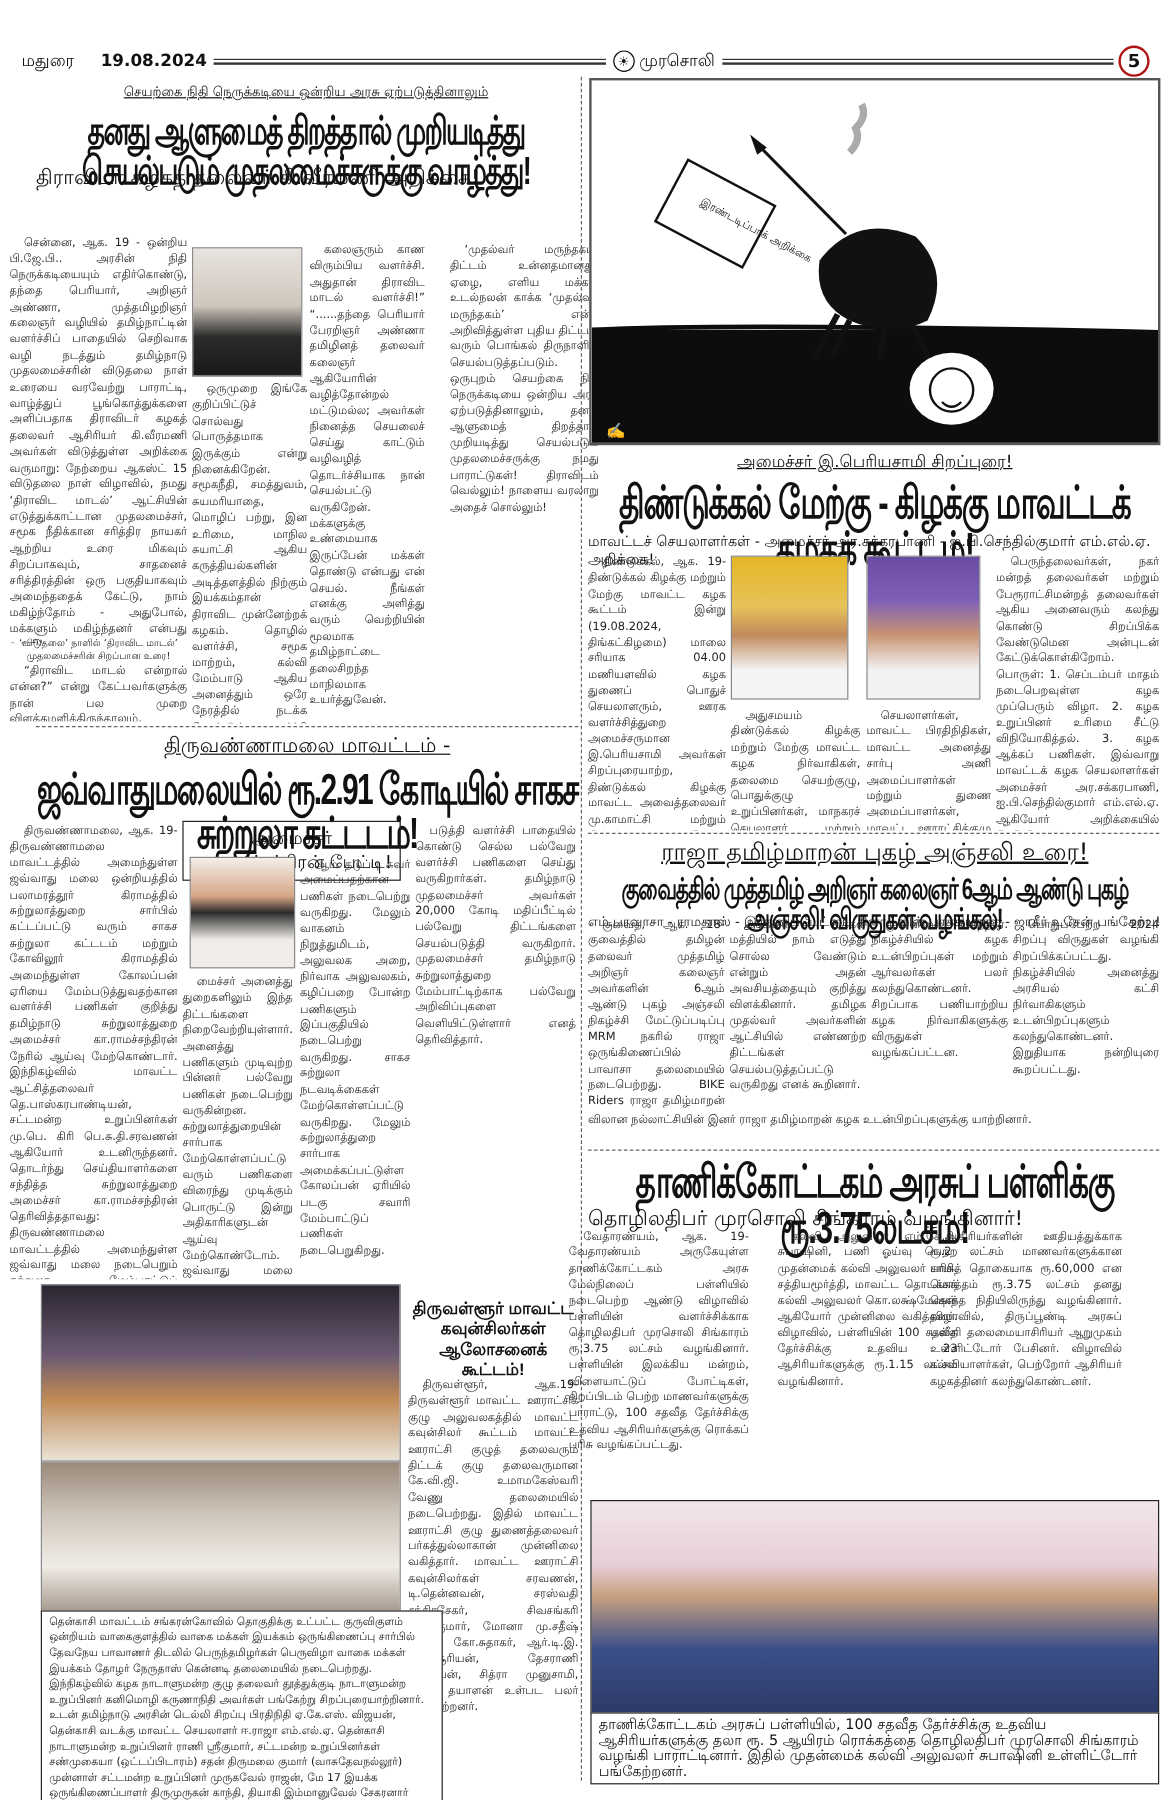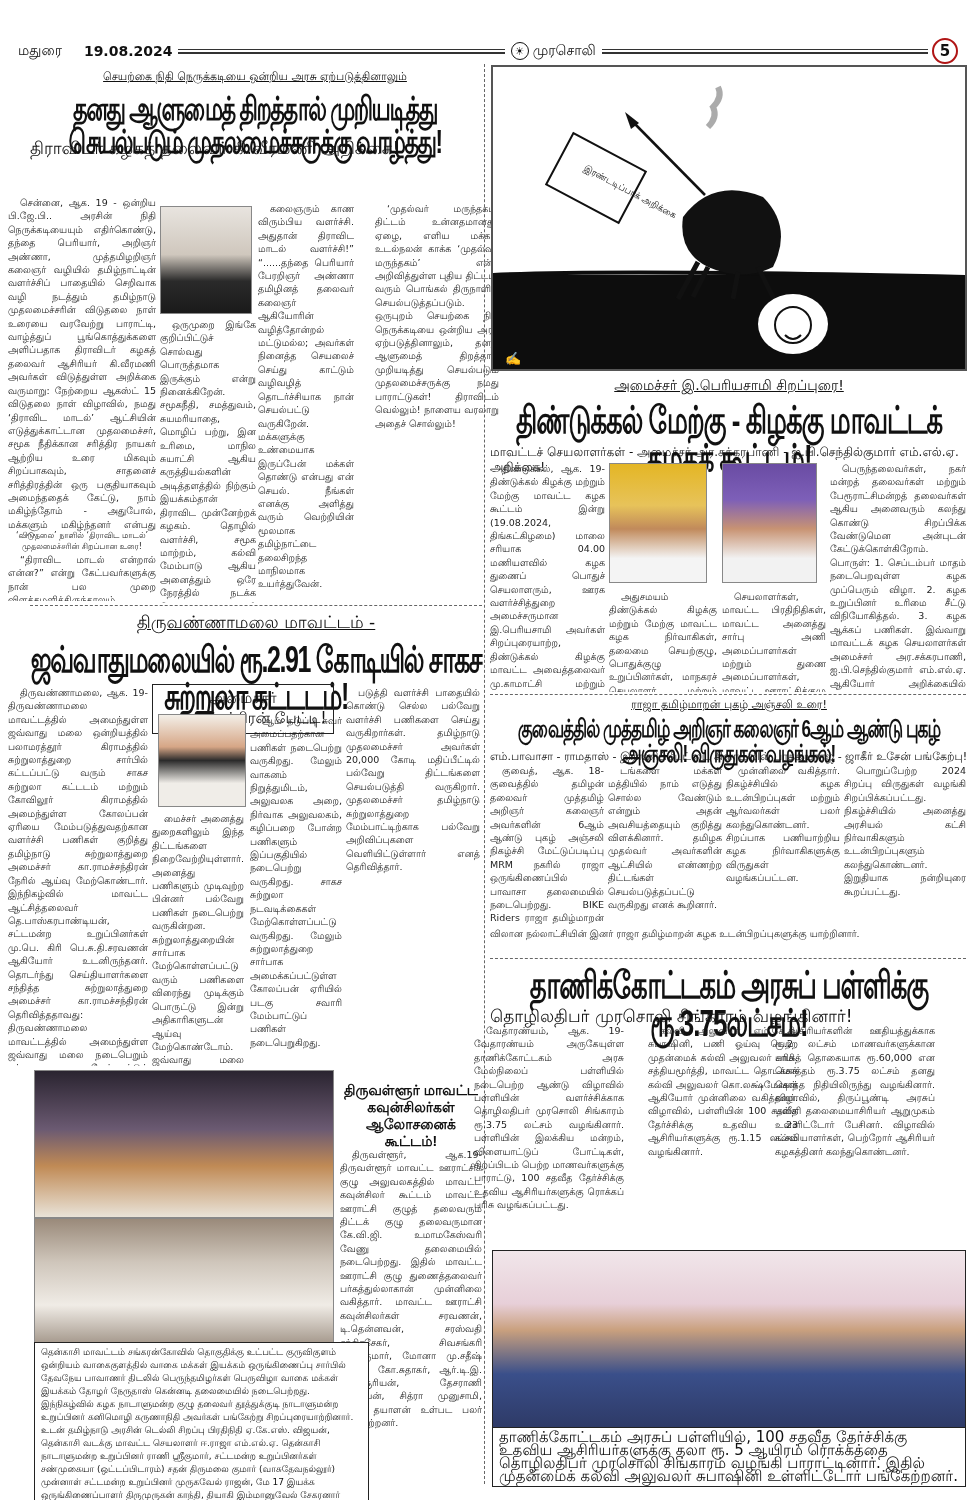--- a/index.html
+++ b/index.html
@@ -15,21 +15,21 @@
 .kicker{text-align:center;font-size:17px;text-decoration:underline}
 .head-xl{text-align:center;font-family:"Liberation Sans",sans-serif;font-weight:900;font-size:27px;letter-spacing:-1.2px;transform:scaleY(1.45);transform-origin:top center;line-height:1}
 .sub{font-size:16px}
 .col{font-size:9.5px;line-height:13.4px;text-align:justify;color:#222;overflow:hidden}
 .col p{text-indent:12px}
 .photo{background:#ccc;border:1px solid #888}
 .dash-v{border-left:1px dashed #666}
 .dash-h{border-top:1px dashed #666}
 .boxed{border:1.5px solid #222;text-align:center;font-size:15px;padding:4px 0}
 .cartoon{border:2px solid #555;background:#fff;overflow:hidden}
-.caption{font-size:15px;line-height:13px;padding:3px 6px;border:1.5px solid #222;background:#fff}
+.caption{font-size:12px;line-height:13px;padding:3px 6px;border:1.5px solid #222;background:#fff}
 </style>
 </head>
 <body>
 
 <div class="abs masthead">
   <span class="mh-city">மதுரை</span>
   <span class="mh-date">19.08.2024</span>
   <span class="mh-rule"></span>
   <span class="mh-logo">
     <span class="logo-circle">☀</span>
@@ -118,21 +118,21 @@
 </div>
 <div class="abs col" style="left:250px;top:714px;width:92px;height:352px">
   <p>ஆம் தடுப்பு சுவர் அமைப்பதற்கான பணிகள் நடைபெற்று வருகிறது. மேலும் வாகனம் நிறுத்துமிடம், அலுவலக அறை, நிர்வாக அலுவலகம், கழிப்பறை போன்ற பணிகளும் இப்பகுதியில் நடைபெற்று வருகிறது. சாகச சுற்றுலா நடவடிக்கைகள் மேற்கொள்ளப்பட்டு வருகிறது. மேலும் சுற்றுலாத்துறை சார்பாக அமைக்கப்பட்டுள்ள கோலப்பன் ஏரியில் படகு சவாரி மேம்பாட்டுப் பணிகள் நடைபெறுகிறது.</p>
 </div>
 <div class="abs col" style="left:346px;top:686px;width:134px;height:380px">
   <p>படுத்தி வளர்ச்சி பாதையில் கொண்டு செல்ல பல்வேறு வளர்ச்சி பணிகளை செய்து வருகிறார்கள். தமிழ்நாடு முதலமைச்சர் அவர்கள் 20,000 கோடி மதிப்பீட்டில் பல்வேறு திட்டங்களை செயல்படுத்தி வருகிறார். முதலமைச்சர் தமிழ்நாடு சுற்றுலாத்துறை மேம்பாட்டிற்காக பல்வேறு அறிவிப்புகளை வெளியிட்டுள்ளார் எனத் தெரிவித்தார்.</p>
 </div>
 
 <div class="abs dash-h" style="left:490px;top:694px;width:476px"></div>
 <div class="abs" style="left:490px;top:698px;width:478px">
-  <div class="kicker" style="font-size:11px">ராஜா தமிழ்மாறன் புகழ் அஞ்சலி உரை!</div>
+  <div class="kicker" style="font-size:20px">ராஜா தமிழ்மாறன் புகழ் அஞ்சலி உரை!</div>
   <div class="head-xl" style="margin-top:5px;font-size:17px;height:28px;letter-spacing:-1px">குவைத்தில் முத்தமிழ் அறிஞர் கலைஞர் 6ஆம் ஆண்டு புகழ் அஞ்சலி! விருதுகள் வழங்கல்!</div>
   <div class="sub" style="font-size:11px;margin-top:5px">எம்.பாவாசா - ராமதாஸ் - இராணிப்பேட்டை கிளாட்வின் பாக்கியராஜ் - ஜாகீர் உசேன் பங்கேற்பு!</div>
 </div>
 <div class="abs col" style="left:490px;top:764px;width:114px;height:160px">
     <p>குவைத், ஆக. 18- குவைத்தில் தமிழன் தலைவர் முத்தமிழ் அறிஞர் கலைஞர் அவர்களின் 6ஆம் ஆண்டு புகழ் அஞ்சலி நிகழ்ச்சி மேட்டுப்படிப்பு MRM நகரில் ராஜா ஒருங்கிணைப்பில் பாவாசா தலைமையில் நடைபெற்றது. BIKE Riders ராஜா தமிழ்மாறன் கலந்துகொண்டு தமிழ் நாட்டின் தலைவர் கலைஞர் அவர்களின் சாதனைகளை விளக்கி உரையாற்றினார்.</p>
   </div>
 <div class="abs col" style="left:608px;top:764px;width:114px;height:160px">
     <p>டங்களை மக்கள் மத்தியில் நாம் எடுத்து சொல்ல வேண்டும் என்றும் அதன் அவசியத்தையும் குறித்து விளக்கினார். தமிழக முதல்வர் அவர்களின் ஆட்சியில் எண்ணற்ற திட்டங்கள் செயல்படுத்தப்பட்டு வருகிறது எனக் கூறினார்.</p>
   </div>
 <div class="abs col" style="left:726px;top:764px;width:114px;height:160px">

